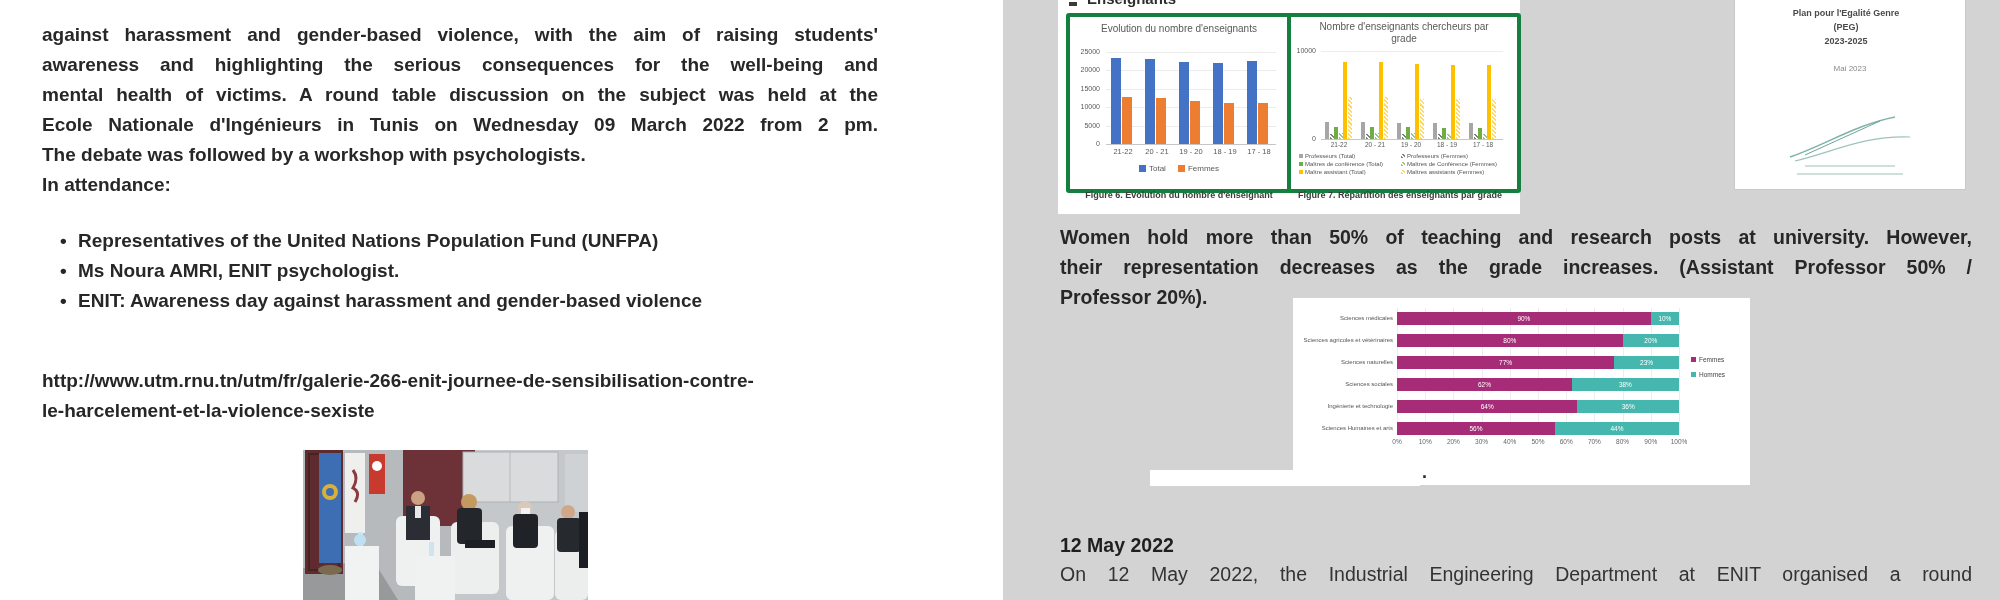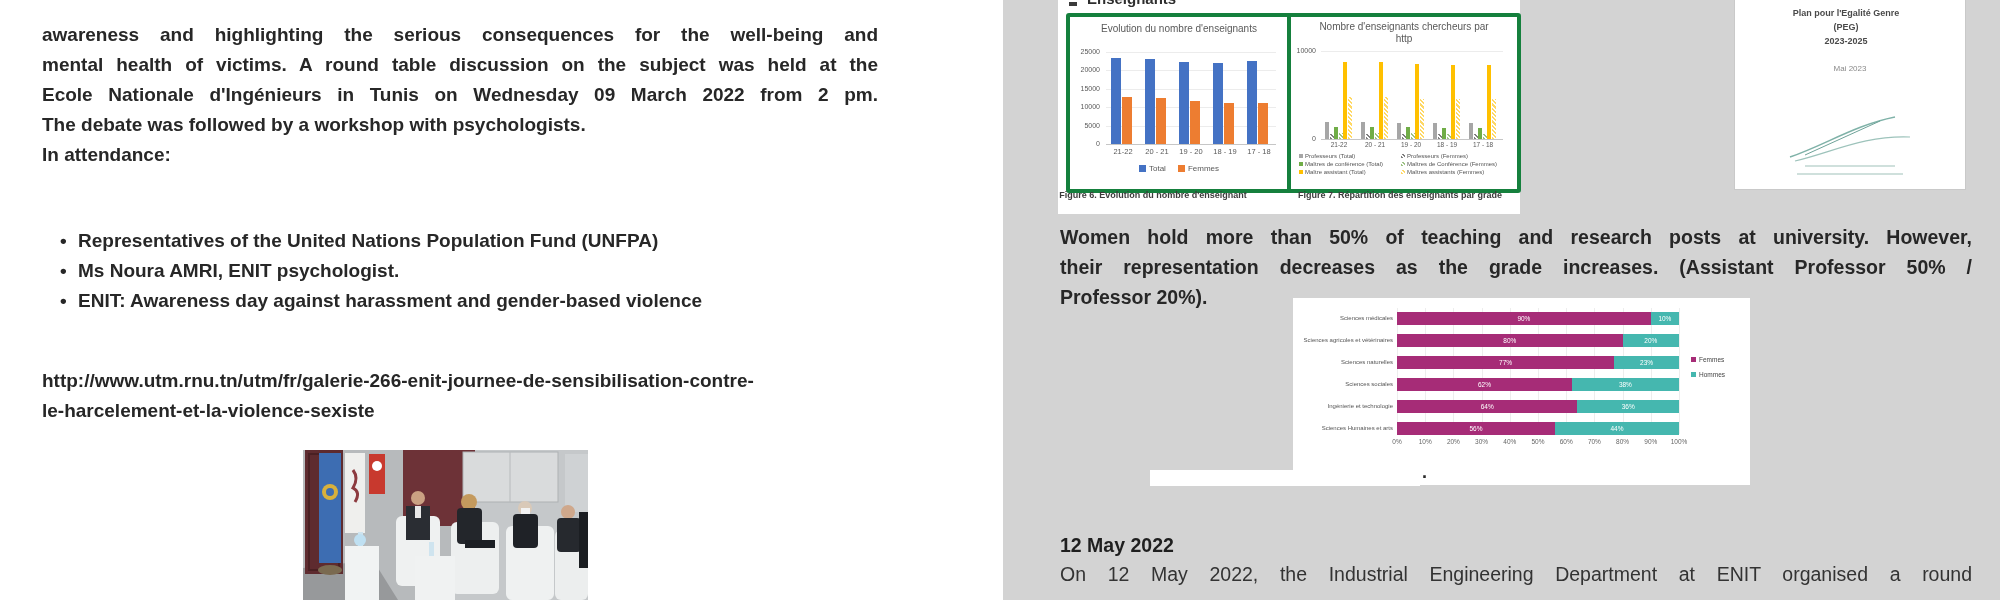--- a/index.html
+++ b/index.html
@@ -21,21 +21,21 @@
   .ens-clip span{display:block;margin-top:-10px;font-size:15px;font-weight:bold;color:#2e2e2e}
   .panel{position:absolute;background:#fff;border:4px solid #15803d;border-radius:3px}
   .panelA{left:1066px;top:13px;width:218px;height:172px}
   .panelB{left:1287px;top:13px;width:226px;height:172px}
   .chart-title{position:absolute;left:0;right:0;top:6px;text-align:center;font-size:10px;color:#595959}
   .chart-titleB{position:absolute;left:0;right:0;top:4px;text-align:center;font-size:10px;color:#595959;line-height:12px}
   .plot{position:absolute}
   .plotA{left:36px;top:35px;width:170px;height:92px}
   .plotB{left:30px;top:34px;width:182px;height:88px}
   .caption{position:absolute;top:190px;text-align:center;font-size:9px;font-weight:bold;color:#3c3c3c}
-  .capA{left:1044px;width:218px}
+  .capA{left:1070px;width:218px}
   .capB{left:1287px;width:226px}
   .rtext{position:absolute;left:1060px;width:912px;font-weight:bold;font-size:19.5px;line-height:30px;color:#272727}
   
   .peg{position:absolute;left:1735px;top:0;width:230px;height:189px;background:#ffffff;box-shadow:0 0 0 1px #c9c9c9}
   .peg .t{position:absolute;left:0;right:8px;text-align:center;font-size:9px;font-weight:bold;color:#4a4a4a}
   .peg .d{position:absolute;left:0;right:0;text-align:center;font-size:8px;color:#8a8a8a}
   
   .stacked-box{position:absolute;left:1293px;top:298px;width:457px;height:187px;background:#ffffff}
   .under-strip{position:absolute;left:1150px;top:470px;width:270px;height:16px;background:#ffffff}
   .period{position:absolute;left:1422px;top:462px;font-size:18px;font-weight:bold;color:#2a2a2a}
@@ -43,20 +43,21 @@
   .b7{position:absolute;left:1060px;width:912px;font-size:19.5px;line-height:26px;color:#333;
       text-align:justify;text-align-last:justify}
 </style>
 </head>
 <body>
 
 <div class="canvas">
 
   <div class="left-page">
     <div class="ltext" style="top:20px">
+      <div class="line j">against harassment and gender-based violence, with the aim of raising students'</div>
       <div class="line j">awareness and highlighting the serious consequences for the well-being and</div>
       <div class="line j">mental health of victims. A round table discussion on the subject was held at the</div>
       <div class="line j">Ecole Nationale d'Ingénieurs in Tunis on Wednesday 09 March 2022 from 2 pm.</div>
       <div class="line">The debate was followed by a workshop with psychologists.</div>
       <div class="line">In attendance:</div>
     </div>
     <div class="bullets">
       <div class="bullet">Representatives of the United Nations Population Fund (UNFPA)</div>
       <div class="bullet">Ms Noura AMRI, ENIT psychologist.</div>
       <div class="bullet">ENIT: Awareness day against harassment and gender-based violence</div>
@@ -161,21 +162,21 @@
         <div style="display: flex; align-items: center; gap: 3px;">
           <div style="width: 7px; height: 7px; background: rgb(237, 125, 49);"></div>
           <div>Femmes</div>
         </div>
       </div>
   </div>
 
   <div class="panel panelB">
     <div class="chart-titleB">
       <div>Nombre d'enseignants chercheurs par</div>
-      <div>http</div>
+      <div>grade</div>
     </div>
     <div class="plot plotB" id="plotB">
         <div style="position: absolute; left: 0px; right: 0px; top: 88px; height: 1px; background: rgb(198, 198, 198);"></div>
         <div style="position: absolute; left: 0px; right: 0px; top: 0px; height: 1px; background: rgb(236, 236, 236);"></div>
         <div style="position: absolute; left: 4px; width: 4px; bottom: 0px; height: 16.72px; background: rgb(166, 166, 166);"></div>
         <div style="position: absolute; left: 8.6px; width: 4px; bottom: 0px; height: 5.28px; background: repeating-linear-gradient(45deg, rgb(127, 127, 127) 0px, rgb(127, 127, 127) 1.5px, rgb(255, 255, 255) 1.5px, rgb(255, 255, 255) 3px);"></div>
         <div style="position: absolute; left: 13.2px; width: 4px; bottom: 0px; height: 11.88px; background: rgb(112, 173, 71);"></div>
         <div style="position: absolute; left: 17.8px; width: 4px; bottom: 0px; height: 5.72px; background: repeating-linear-gradient(45deg, rgb(157, 194, 132) 0px, rgb(157, 194, 132) 1.5px, rgb(255, 255, 255) 1.5px, rgb(255, 255, 255) 3px);"></div>
         <div style="position: absolute; left: 22.4px; width: 4px; bottom: 0px; height: 76.56px; background: rgb(255, 192, 0);"></div>
         <div style="position: absolute; left: 27px; width: 4px; bottom: 0px; height: 42.24px; background: repeating-linear-gradient(45deg, rgb(255, 217, 102) 0px, rgb(255, 217, 102) 1.5px, rgb(255, 255, 255) 1.5px, rgb(255, 255, 255) 3px);"></div>

